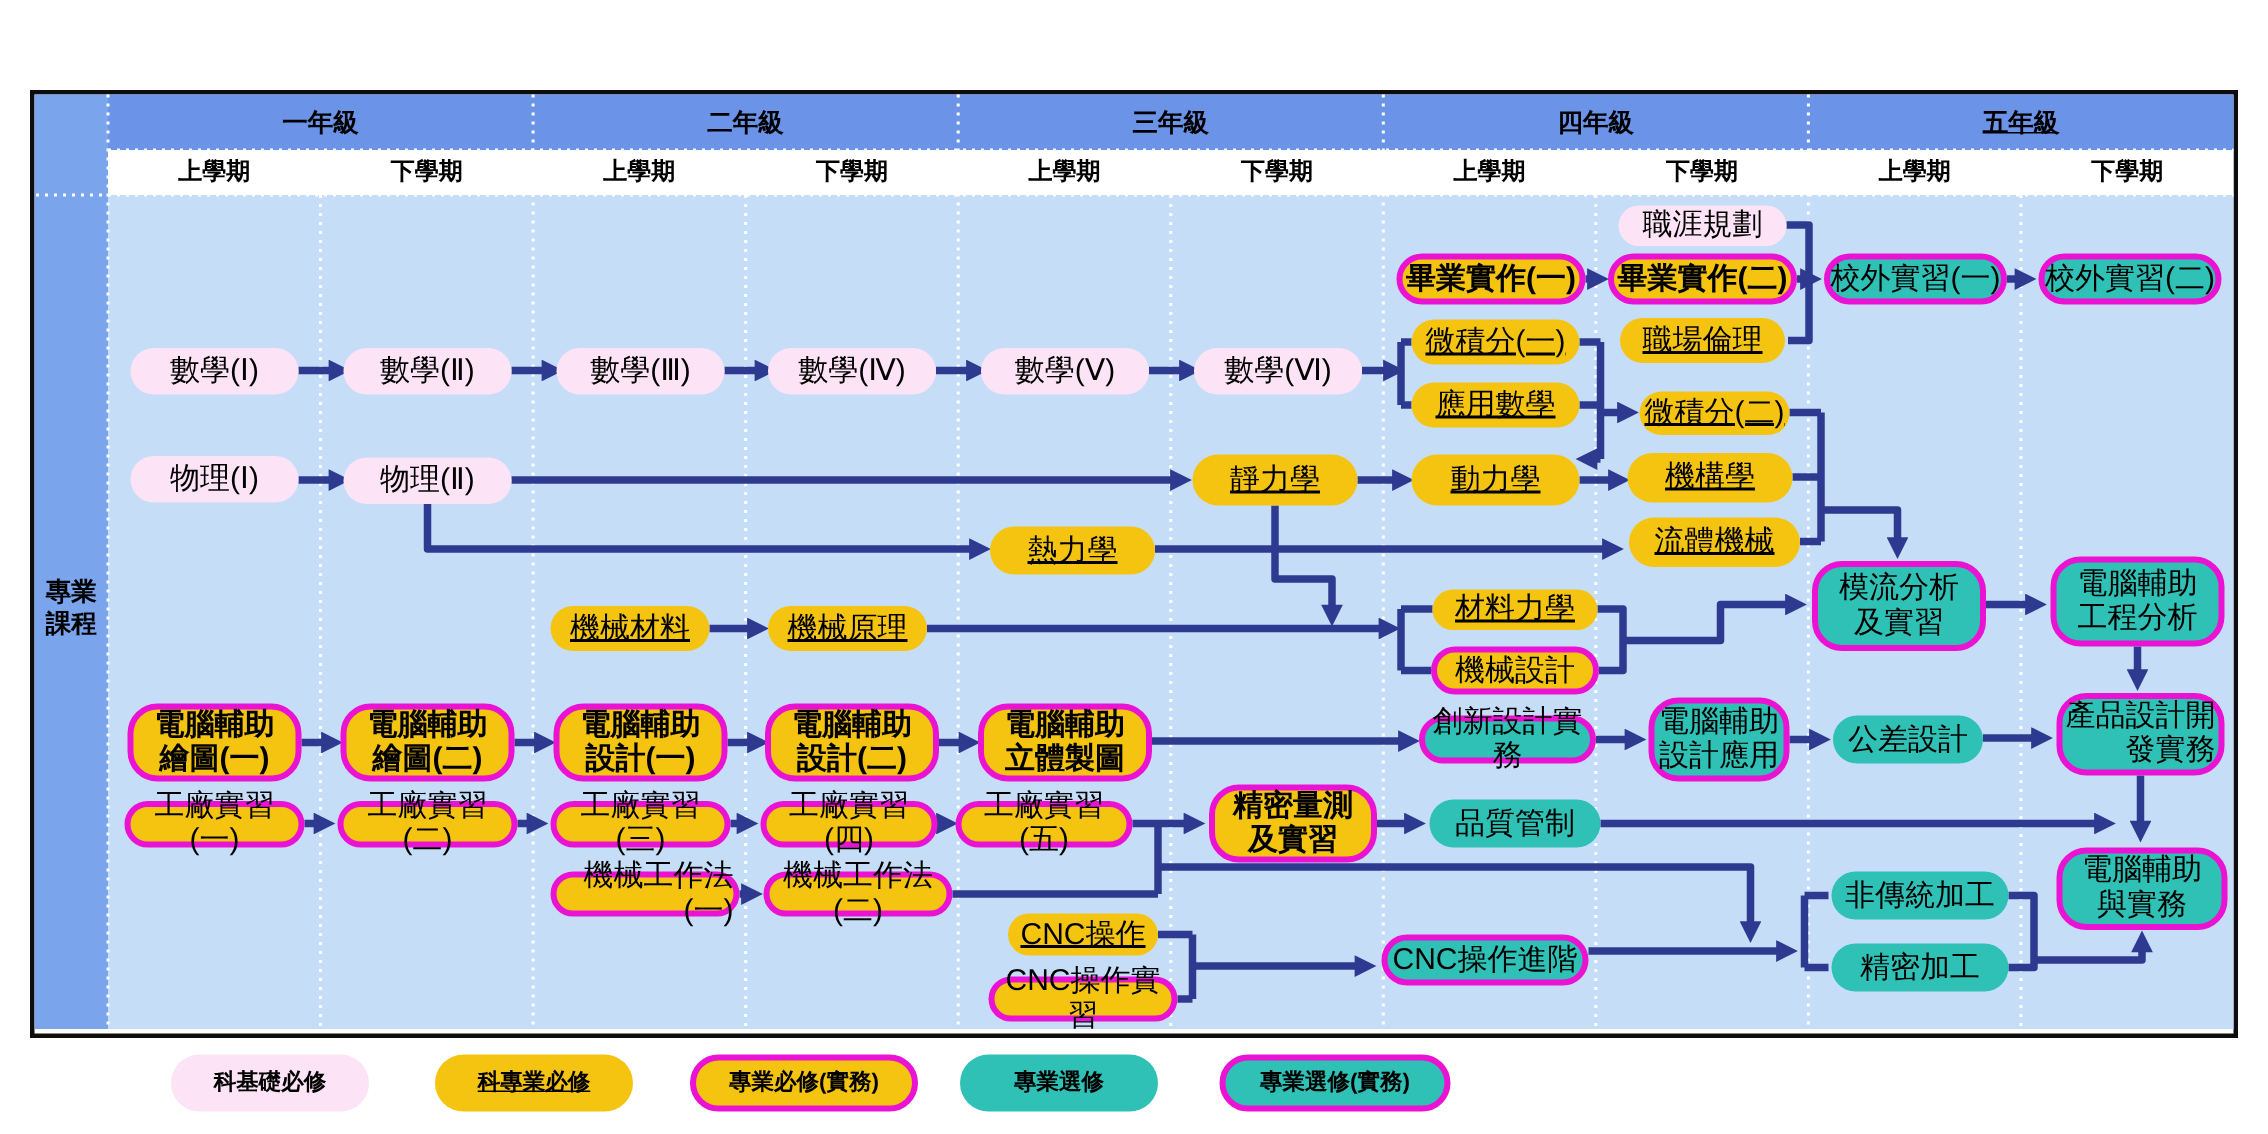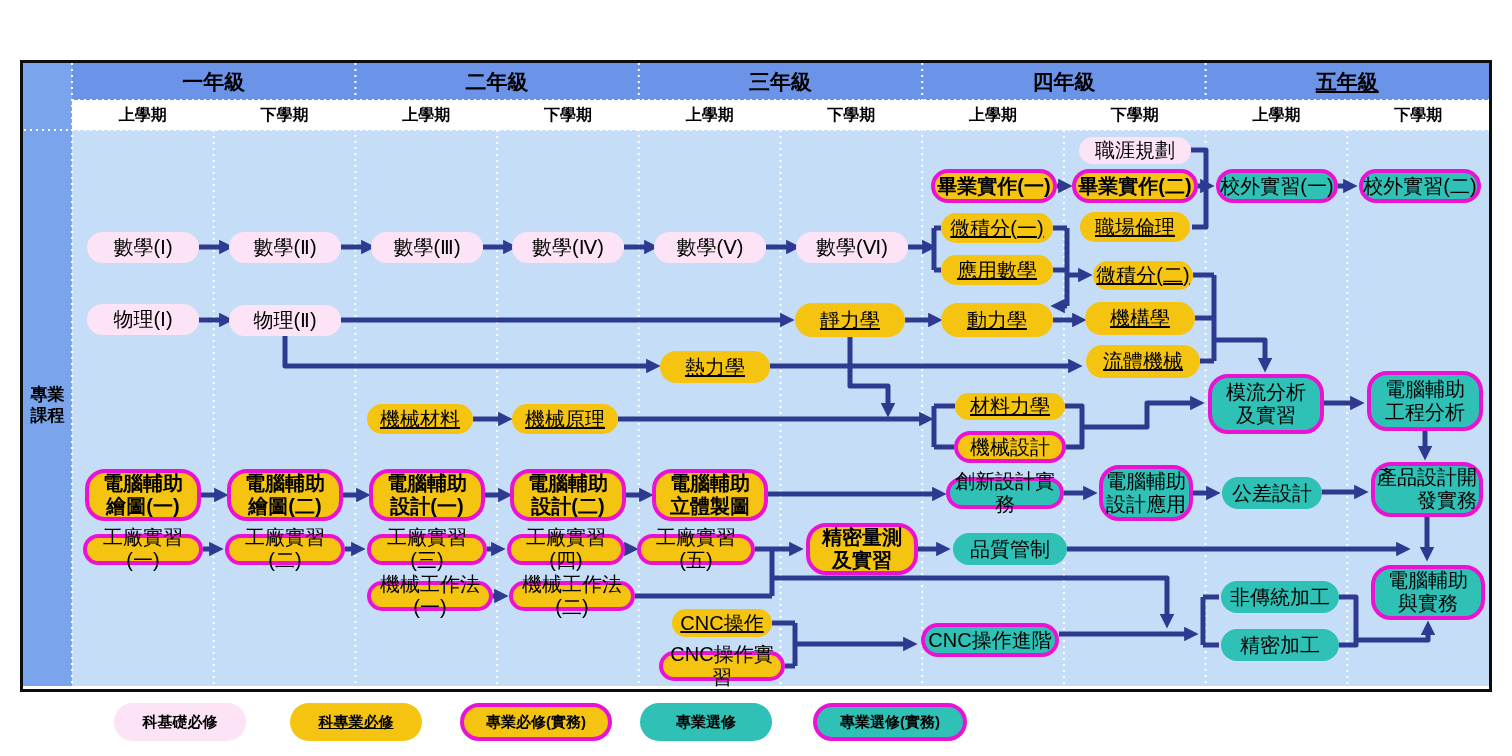--- a/index.html
+++ b/index.html
@@ -7,21 +7,21 @@
          font-family:"Liberation Sans","DejaVu Sans",sans-serif;}
   .title{position:absolute;left:0;top:12px;width:1512px;text-align:center;
          font-size:21px;font-weight:bold;color:#000;letter-spacing:1px;z-index:4;}
   .frame{position:absolute;left:20px;top:60px;width:1466px;height:626px;
          border:3px solid #0d0d0d;box-sizing:content-box;z-index:0;background:#fff;}
   .side-strip{position:absolute;left:23px;top:63px;width:49px;height:623px;background:var(--side-blue);z-index:1;}
   .year-bg{position:absolute;left:72px;top:63px;width:1417px;height:37px;background:var(--header-blue);z-index:1;}
   .sem-bg{position:absolute;left:72px;top:100px;width:1417px;height:30px;background:#fff;z-index:1;}
   .content-bg{position:absolute;left:72px;top:130px;width:1417px;height:556px;background:var(--content-blue);z-index:1;}
   .ycell{position:absolute;top:63px;height:37px;line-height:37px;text-align:center;
-         font-size:21px;font-weight:bold;color:#000;z-index:2;}
+         font-size:17px;font-weight:bold;color:#000;z-index:2;}
   .scell{position:absolute;top:100px;height:30px;line-height:30px;text-align:center;
          font-size:16px;font-weight:bold;color:#000;z-index:2;}
   .side-label{position:absolute;left:23px;top:384px;width:49px;text-align:center;z-index:2;
          font-size:17px;font-weight:bold;color:#000;white-space:pre-line;line-height:1.25;}
   svg.overlay{position:absolute;left:0;top:0;z-index:2;pointer-events:none;}
   .node{position:absolute;z-index:3;display:flex;align-items:center;justify-content:center;
         text-align:center;white-space:pre-line;color:#000;box-sizing:border-box;
         font-size:20px;line-height:1.15;}
   .base{background:var(--pink);}
   .req{background:var(--yellow);text-decoration:underline;}
@@ -185,21 +185,21 @@
 設計(一)</div>
       <div class="node reqp bold" style="left: 510px; top: 469px; width: 116px; height: 52px; border-radius: 20px;">電腦輔助
 設計(二)</div>
       <div class="node reqp bold" style="left: 652px; top: 469px; width: 116px; height: 52px; border-radius: 20px;">電腦輔助
 立體製圖</div>
       <div class="node reqp" style="left: 83px; top: 533.5px; width: 120px; height: 31px; border-radius: 15.5px;">工廠實習(一)</div>
       <div class="node reqp" style="left: 225px; top: 533.5px; width: 120px; height: 31px; border-radius: 15.5px;">工廠實習(二)</div>
       <div class="node reqp" style="left: 367px; top: 533.5px; width: 120px; height: 31px; border-radius: 15.5px;">工廠實習(三)</div>
       <div class="node reqp" style="left: 507px; top: 533.5px; width: 118px; height: 31px; border-radius: 15.5px;">工廠實習(四)</div>
       <div class="node reqp" style="left: 637px; top: 533.5px; width: 118px; height: 31px; border-radius: 15.5px;">工廠實習(五)</div>
-      <div class="node reqp" style="left: 367px; top: 581px; width: 126px; height: 30px; border-radius: 15px;">機械工作法(一)</div>
+      <div class="node reqp" style="left: 367px; top: 581px; width: 126px; height: 30px; border-radius: 15px; text-align: right;">機械工作法(一)</div>
       <div class="node reqp" style="left: 509px; top: 581px; width: 126px; height: 30px; border-radius: 15px;">機械工作法(二)</div>
       <div class="node reqp bold" style="left: 806px; top: 523px; width: 112px; height: 52px; border-radius: 20px;">精密量測
 及實習</div>
       <div class="node reqp" style="left: 659px; top: 651px; width: 126px; height: 30px; border-radius: 15px;">CNC操作實習</div>
       <div class="node elec" style="left: 1222px; top: 477px; width: 100px; height: 32px; border-radius: 16px;">公差設計</div>
       <div class="node elec" style="left: 953px; top: 533px; width: 114px; height: 32px; border-radius: 16px;">品質管制</div>
       <div class="node elec" style="left: 1221px; top: 581px; width: 118px; height: 32px; border-radius: 16px;">非傳統加工</div>
       <div class="node elec" style="left: 1221px; top: 629px; width: 118px; height: 32px; border-radius: 16px;">精密加工</div>
       <div class="node elecp" style="left: 1216px; top: 169px; width: 122px; height: 34px; border-radius: 17px;">校外實習(一)</div>
       <div class="node elecp" style="left: 1359px; top: 169px; width: 122px; height: 34px; border-radius: 17px;">校外實習(二)</div>

